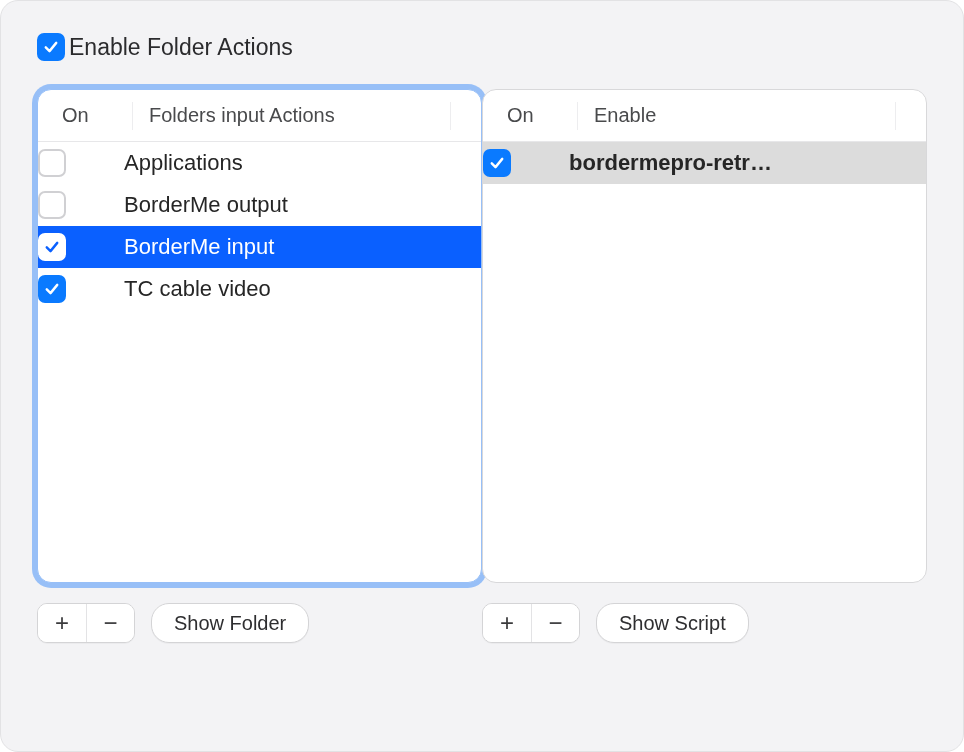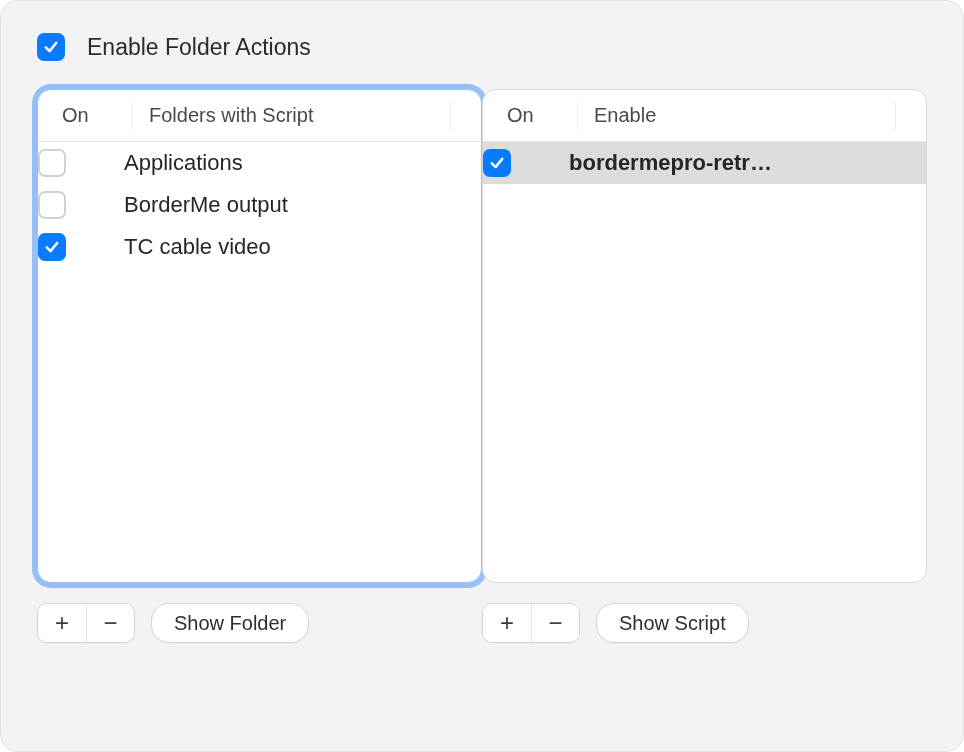--- a/index.html
+++ b/index.html
@@ -51,21 +51,21 @@
     font-size: 22px; font-weight: 700;
     color: #3D3D3F;
   }
 
   
   .body {
     padding: 32px 36px 28px 36px;
   }
 
   
-  .enable-row { display: flex; align-items: center; gap: 22px; margin-bottom: 28px; }
+  .enable-row { display: flex; align-items: center; gap: 4px; margin-bottom: 28px; }
   .enable-label { font-size: 23px; color: #2B2B2D; }
 
   
   .cb {
     width: 28px; height: 28px; border-radius: 7px;
     display: inline-flex; align-items: center; justify-content: center;
     flex: 0 0 28px;
   }
   .cb-off { background: #fff; border: 2px solid #D0D0D3; }
   .cb-on  { background: var(--accent); border: 2px solid var(--accent); }
@@ -175,35 +175,45 @@
       <span class="enable-label">Enable Folder Actions</span>
     </div>
 
     <div class="panes">
 
       <div class="pane pane-left">
         <div class="table-wrap">
           <div class="thead">
             <div class="col-on">On</div>
             <div class="col-sep"></div>
-            <div class="col-main">Folders with Script</div>
+            <div class="col-main">Folders input Actions</div>
             <div class="col-sep tail"></div>
           </div>
           <div class="tbody" id="folders-body">
               <div class="trow">
                 <div class="cell-on">
                   <span class="cb cb-off"></span>
                 </div>
                 <div class="cell-main">Applications</div>
               </div>
               <div class="trow">
                 <div class="cell-on">
                   <span class="cb cb-off"></span>
                 </div>
                 <div class="cell-main">BorderMe output</div>
+              </div>
+              <div class="trow folder-sel">
+                <div class="cell-on">
+                  <span class="cb cb-on">
+                    <svg viewBox="0 0 24 24">
+                      <path d="M5 12.5l5 5 9-11" fill="none" stroke="#fff" stroke-width="3.2" stroke-linecap="round" stroke-linejoin="round"></path>
+                    </svg>
+                  </span>
+                </div>
+                <div class="cell-main">BorderMe input</div>
               </div>
               <div class="trow">
                 <div class="cell-on">
                   <span class="cb cb-on">
                     <svg viewBox="0 0 24 24">
                       <path d="M5 12.5l5 5 9-11" fill="none" stroke="#fff" stroke-width="3.2" stroke-linecap="round" stroke-linejoin="round"></path>
                     </svg>
                   </span>
                 </div>
                 <div class="cell-main">TC cable video</div>

